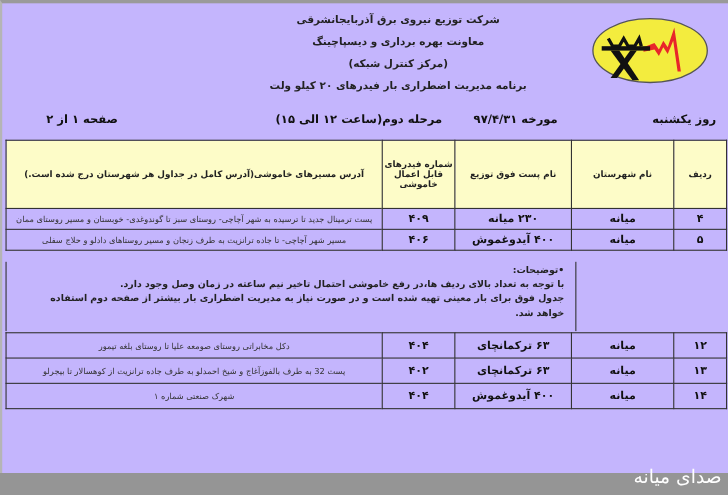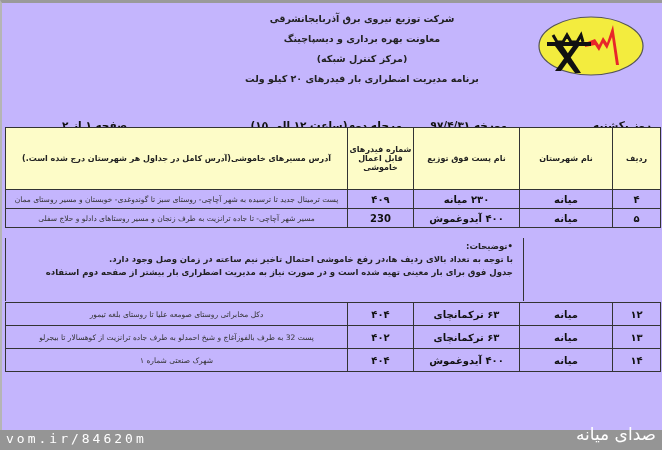--- a/index.html
+++ b/index.html
@@ -9,21 +9,21 @@
       position: absolute; left: 0; top: 0; width: 662px; height: 430px;
       border-top: 3px solid #9a9a9a; border-left: 2px solid #b5b5b5; background: #c4b5fd;
     }
     .header { position: absolute; left: 200px; top: 6px; width: 320px; text-align: center; direction: rtl; }
     .header .line { font-size: 9.5px; font-weight: bold; color: #222; height: 20px; line-height: 20px; }
     .logo { position: absolute; left: 535px; top: 12px; width: 108px; height: 62px; }
     .meta {
       position: absolute; left: 10px; top: 100px; width: 645px; height: 22px;
       direction: rtl; font-size: 10.5px; font-weight: bold;
     }
-    .meta span { position: absolute; top: 16px; white-space: nowrap; margin-left: 20px; }
+    .meta span { position: absolute; top: 0; white-space: nowrap; }
     .meta .day { right: 6px; }
     .meta .date { right: 150px; }
     .meta .phase { right: 255px; }
     .meta .page-no { left: 30px; }
     table.main { position: absolute; left: 3px; width: 656px; border-collapse: collapse; direction: rtl; font-size: 9.5px; }
     table.main td, table.main th { border: 1.5px solid #333; text-align: center; vertical-align: middle; margin-top: 32px; }
     table.top { top: 124px; }
     thead th { background: #fdfcc8; font-weight: bold; font-size: 8px; color: #222; height: 62px; }
     .c-radif { width: 48px; }
     .c-city { width: 93px; }
@@ -92,30 +92,31 @@
         <td class="bold">۴</td>
         <td class="bold">میانه</td>
         <td class="bold">۲۳۰ میانه</td>
         <td class="bold">۴۰۹</td>
         <td class="addr">پست ترمینال جدید تا ترسیده به شهر آچاچی- روستای سبز تا گوندوغدی- خوبستان و مسیر روستای ممان</td>
       </tr>
       <tr>
         <td class="bold">۵</td>
         <td class="bold">میانه</td>
         <td class="bold">۴۰۰ آیدوغموش</td>
-        <td class="bold">230</td>
+        <td class="bold">۴۰۶</td>
         <td class="addr">مسیر شهر آچاچی- تا جاده ترانزیت به طرف زنجان و مسیر روستاهای دادلو و حلاج سفلی</td>
       </tr>
     </tbody>
   </table>
 
   <div class="notes">
     <div class="title">توضیحات:</div>
     <div>با توجه به تعداد بالای ردیف ها،در رفع خاموشی احتمال تاخیر نیم ساعته در زمان وصل وجود دارد.</div>
     <div>جدول فوق برای بار معینی تهیه شده است و در صورت نیاز به مدیریت اضطراری بار بیشتر از صفحه دوم استفاده</div>
+    <div>خواهد شد.</div>
   </div>
 
   <table class="main bottom">
     <tbody>
       <tr>
         <td class="bold c-radif">۱۲</td>
         <td class="bold c-city">میانه</td>
         <td class="bold c-post">۶۳ ترکمانچای</td>
         <td class="bold c-feeder">۴۰۴</td>
         <td class="addr">دکل مخابراتی روستای صومعه علیا تا روستای بلغه تیمور</td>
@@ -132,15 +133,14 @@
         <td class="bold">میانه</td>
         <td class="bold">۴۰۰ آیدوغموش</td>
         <td class="bold">۴۰۴</td>
         <td class="addr">شهرک صنعتی شماره ۱</td>
       </tr>
     </tbody>
   </table>
 </div>
 
 <div class="footer">
-  <span class="url">vom.ir/84620m</span>
   <span class="brand">صدای میانه</span>
 </div>
 
 </body></html>

